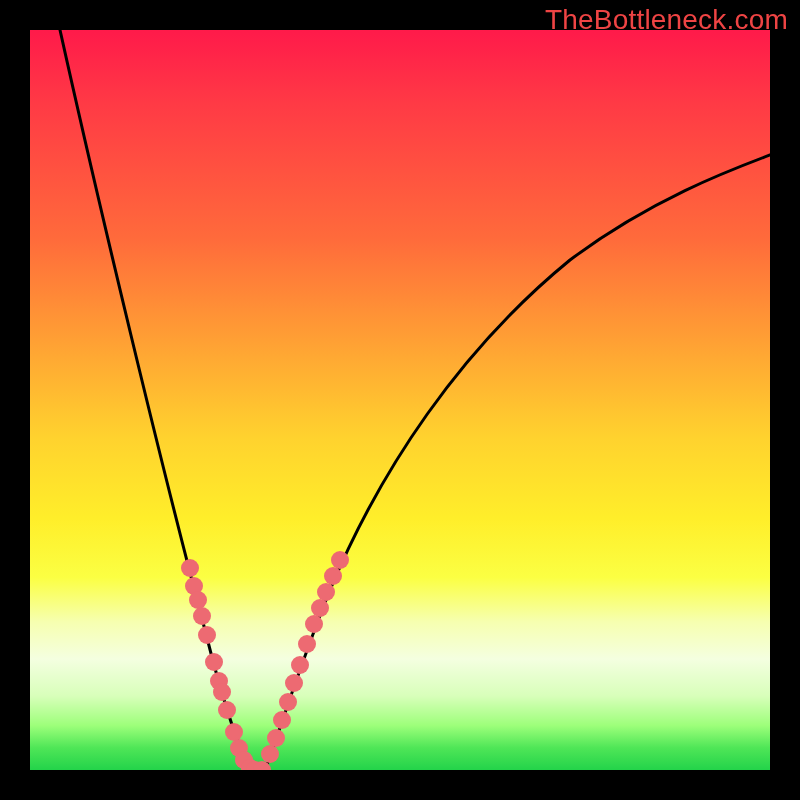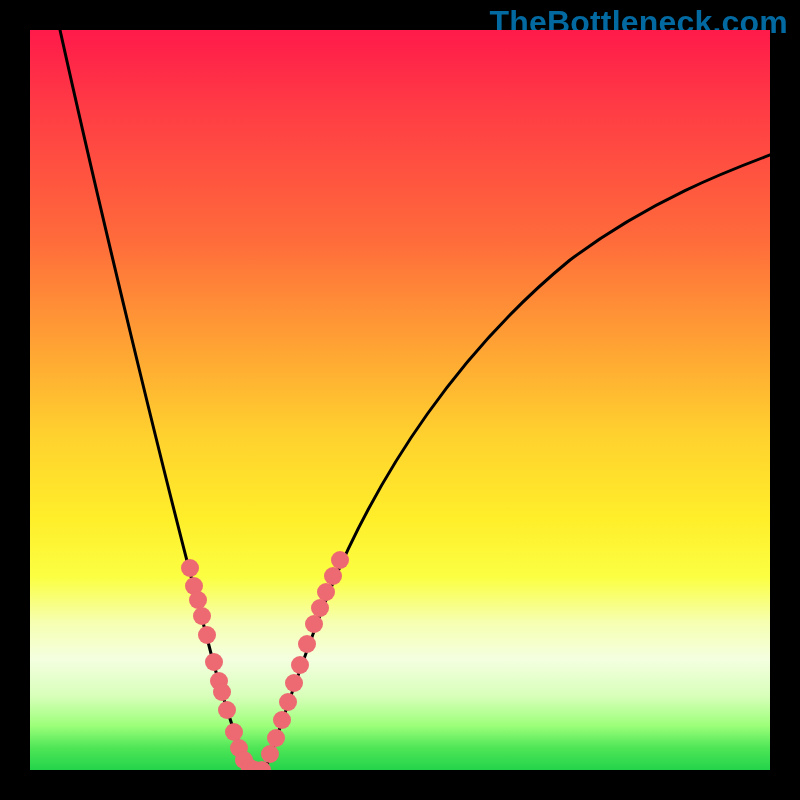--- a/index.html
+++ b/index.html
@@ -40,23 +40,23 @@
       #d8ffba 90%,
       #9dff7a 94%,
       #4fe657 97%,
       #23d34a 100%
     );
   }
   .watermark {
     position: absolute;
     top: 4px;
     right: 12px;
-    color: #0369a1;
-    font-size: 32px;
-    font-weight: 700;
+    color: #ef4444;
+    font-size: 28px;
+    font-weight: 400;
     letter-spacing: 0.2px;
     user-select: none;
   }
   svg.curves {
     position: absolute;
     left: 0;
     top: 0;
   }
   .curve-line {
     fill: none;

